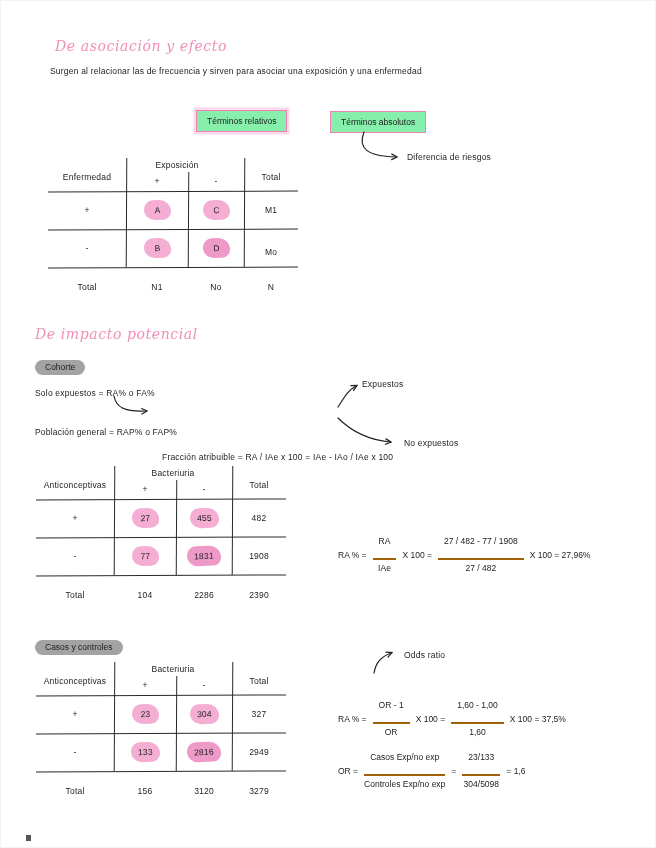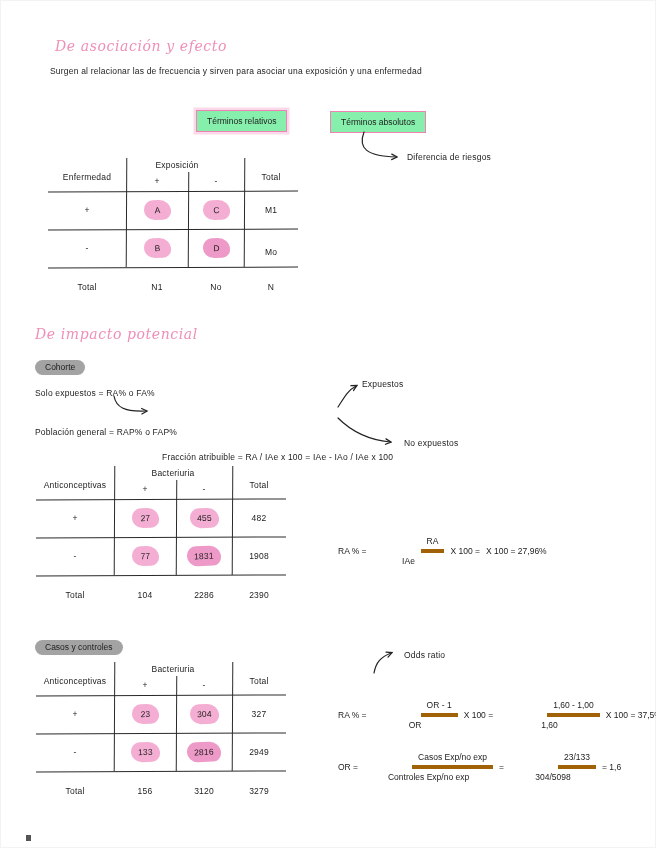--- a/index.html
+++ b/index.html
@@ -57,21 +57,21 @@
     border-radius:10px 13px 9px 12px;
     background:#f5aed3;
     display:flex; align-items:center; justify-content:center;
     transform:rotate(-2.5deg);
   }
   .blob.dark { background:#ee9ac8; }
 
   
   .formula { display:flex; align-items:center; gap:6px; font-size:8.5px; white-space:nowrap; }
   .frac { display:flex; flex-direction:column; align-items:center; }
-  .frac .num { padding:0 6px 3px; border-bottom:4px solid #a16207;margin-left:48px; }
+  .frac .num { padding:0 6px 12px; border-bottom:2px solid #a16207; }
   .frac .den { padding-top:3px; }
 
   .apath { fill:none; stroke:#222; stroke-width:1.2; stroke-linecap:round; }
 
   .corner-mark { width:5px; height:6px; background:#555; }
 </style>
 </head>
 <body>
 
 <div class="page">
@@ -222,20 +222,24 @@
     <span class="cell" style="left:196px; top:112px; width:54px; height:34px;">2390</span>
   </div>
 
   <div class="abs formula" style="left:338px; top:536px;">
     <span>RA % =</span>
     <span class="frac">
         <span class="num">RA</span>
         <span class="den">IAe</span>
       </span>
     <span>X 100 =</span>
+    <span class="frac">
+        <span class="num">27 / 482 - 77 / 1908</span>
+        <span class="den">27 / 482</span>
+      </span>
     <span>X 100 = 27,96%</span>
   </div>
 
   <div class="abs pill" style="left:35px; top:640px;">Casos y controles</div>
 
   <svg class="abs" style="left:366px; top:648px;" width="34" height="28">
     <defs>
         <marker id="ah5" viewBox="0 0 10 10" refX="7" refY="5" markerWidth="6.5" markerHeight="6.5" orient="auto">
           <path d="M1.5,1.5 L8.5,5 L1.5,8.5" fill="none" stroke="#222" stroke-width="1.6" stroke-linecap="round"></path>
         </marker>

